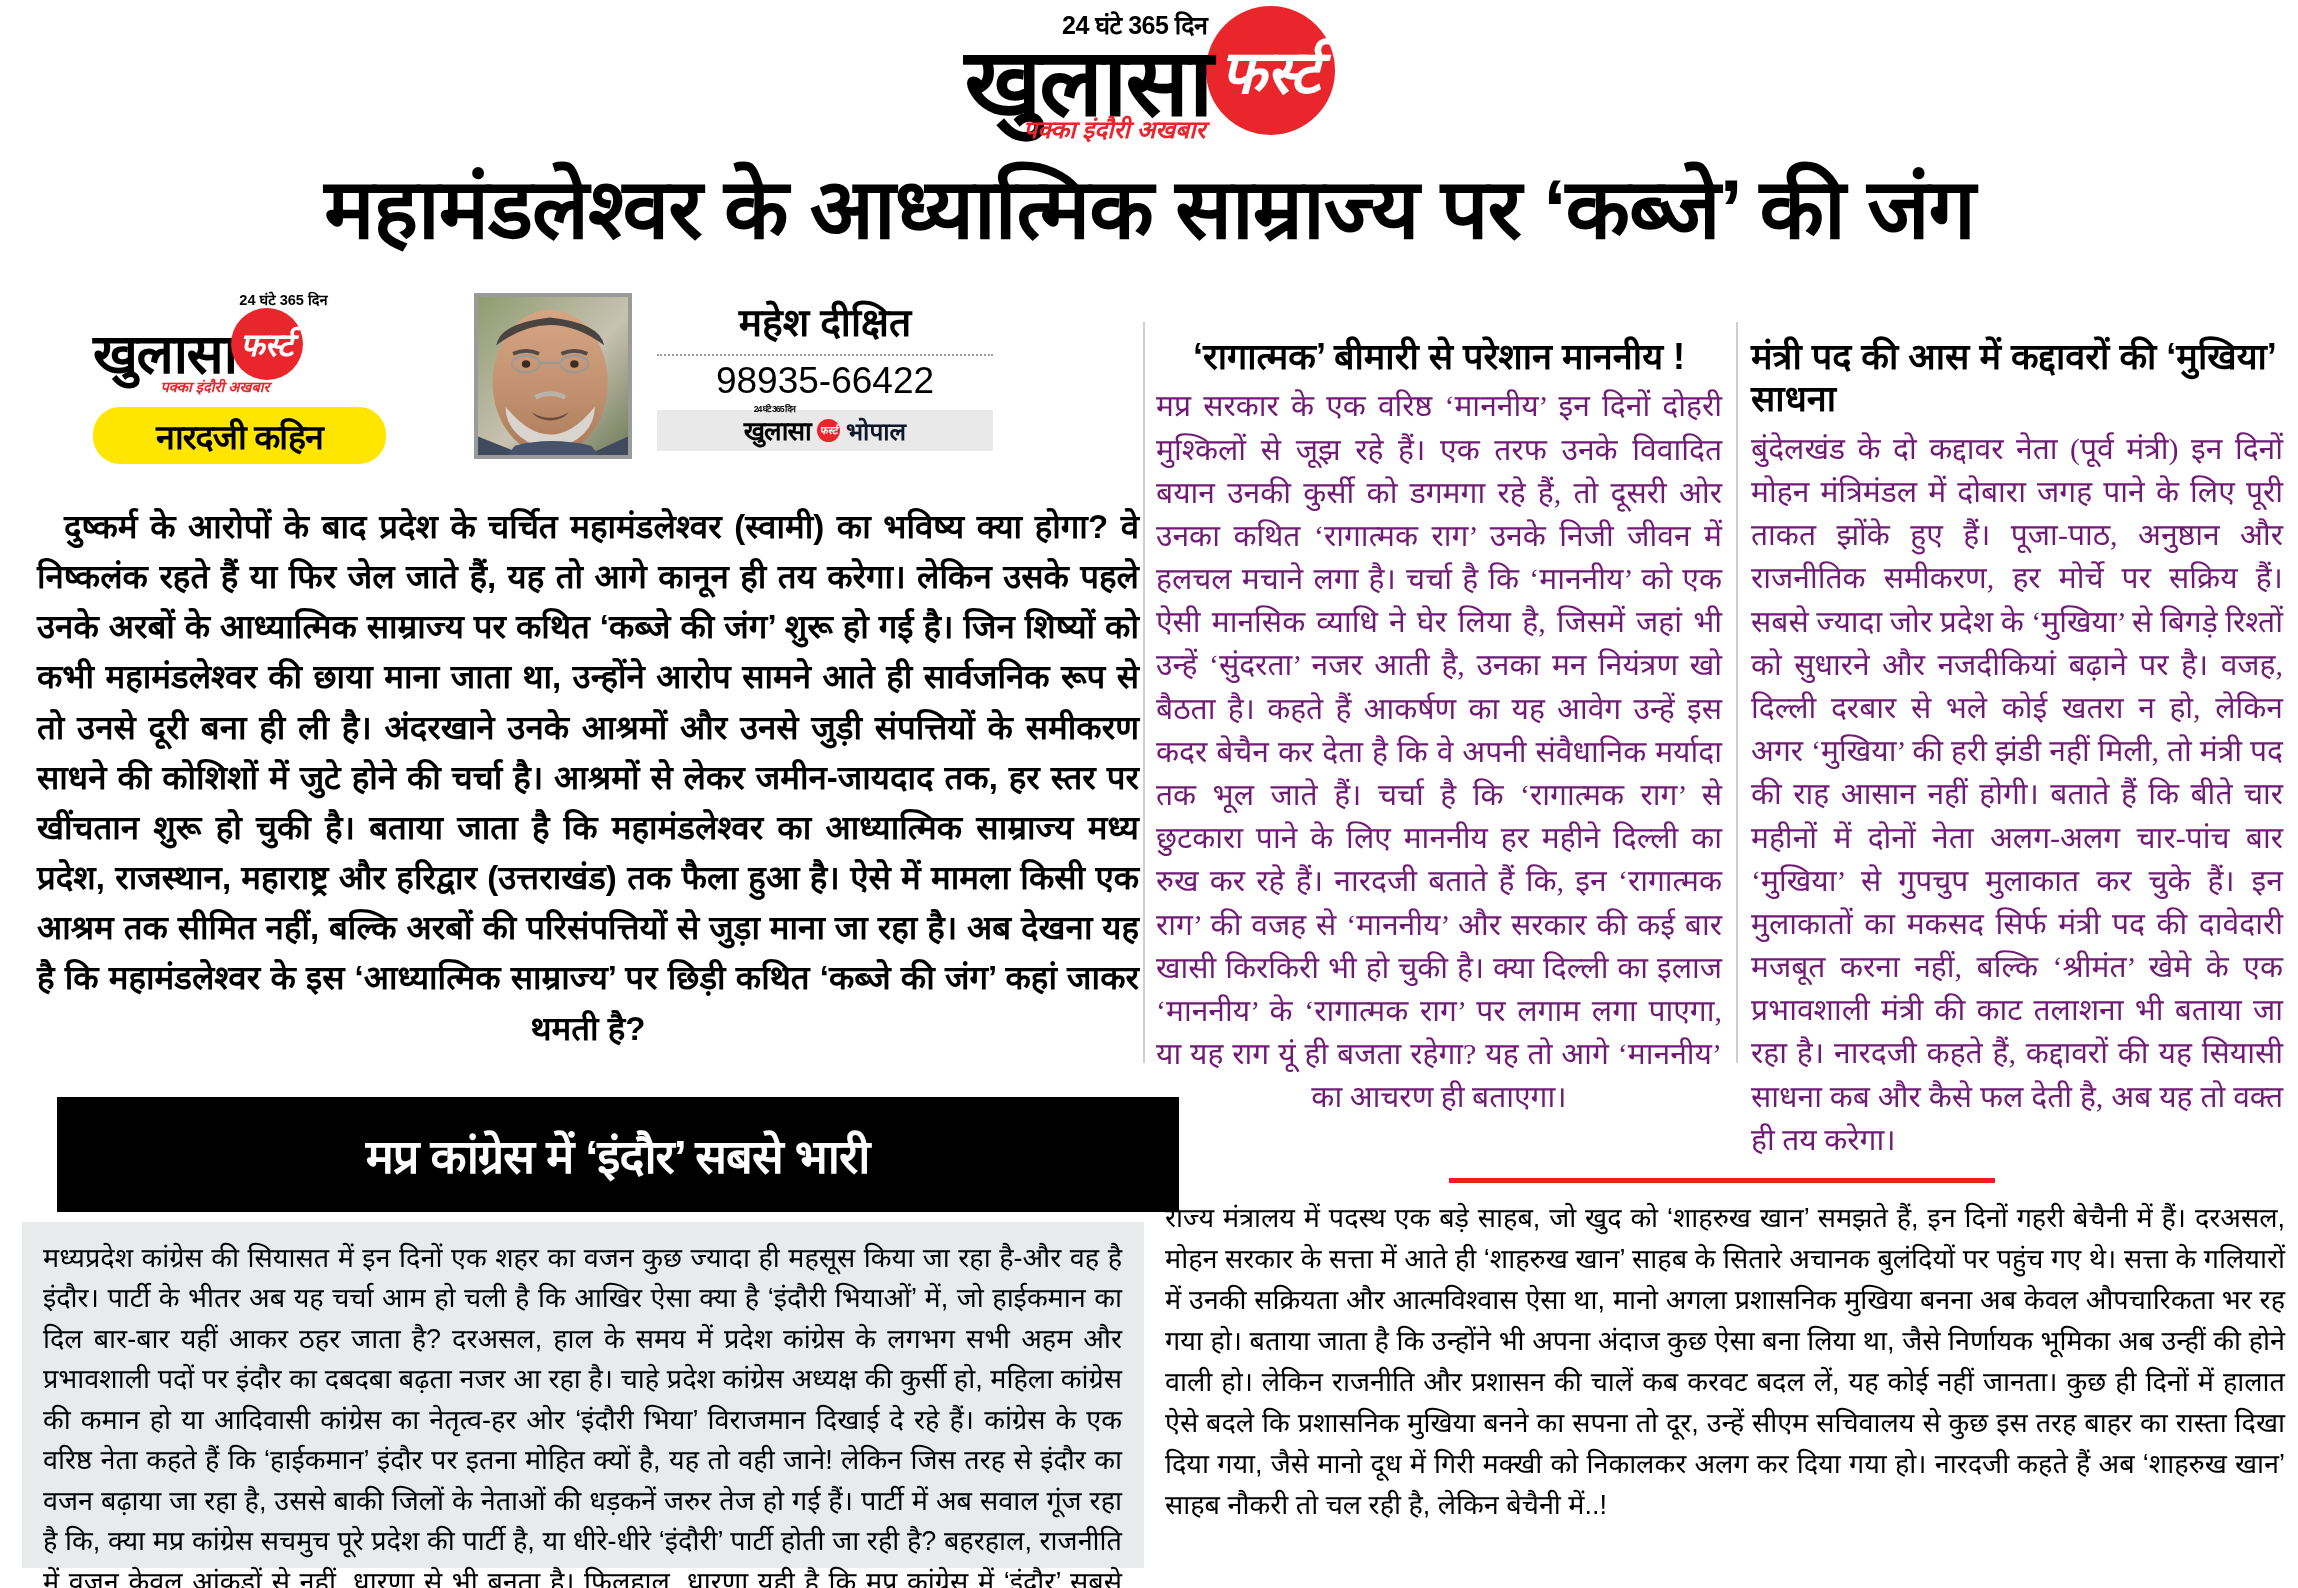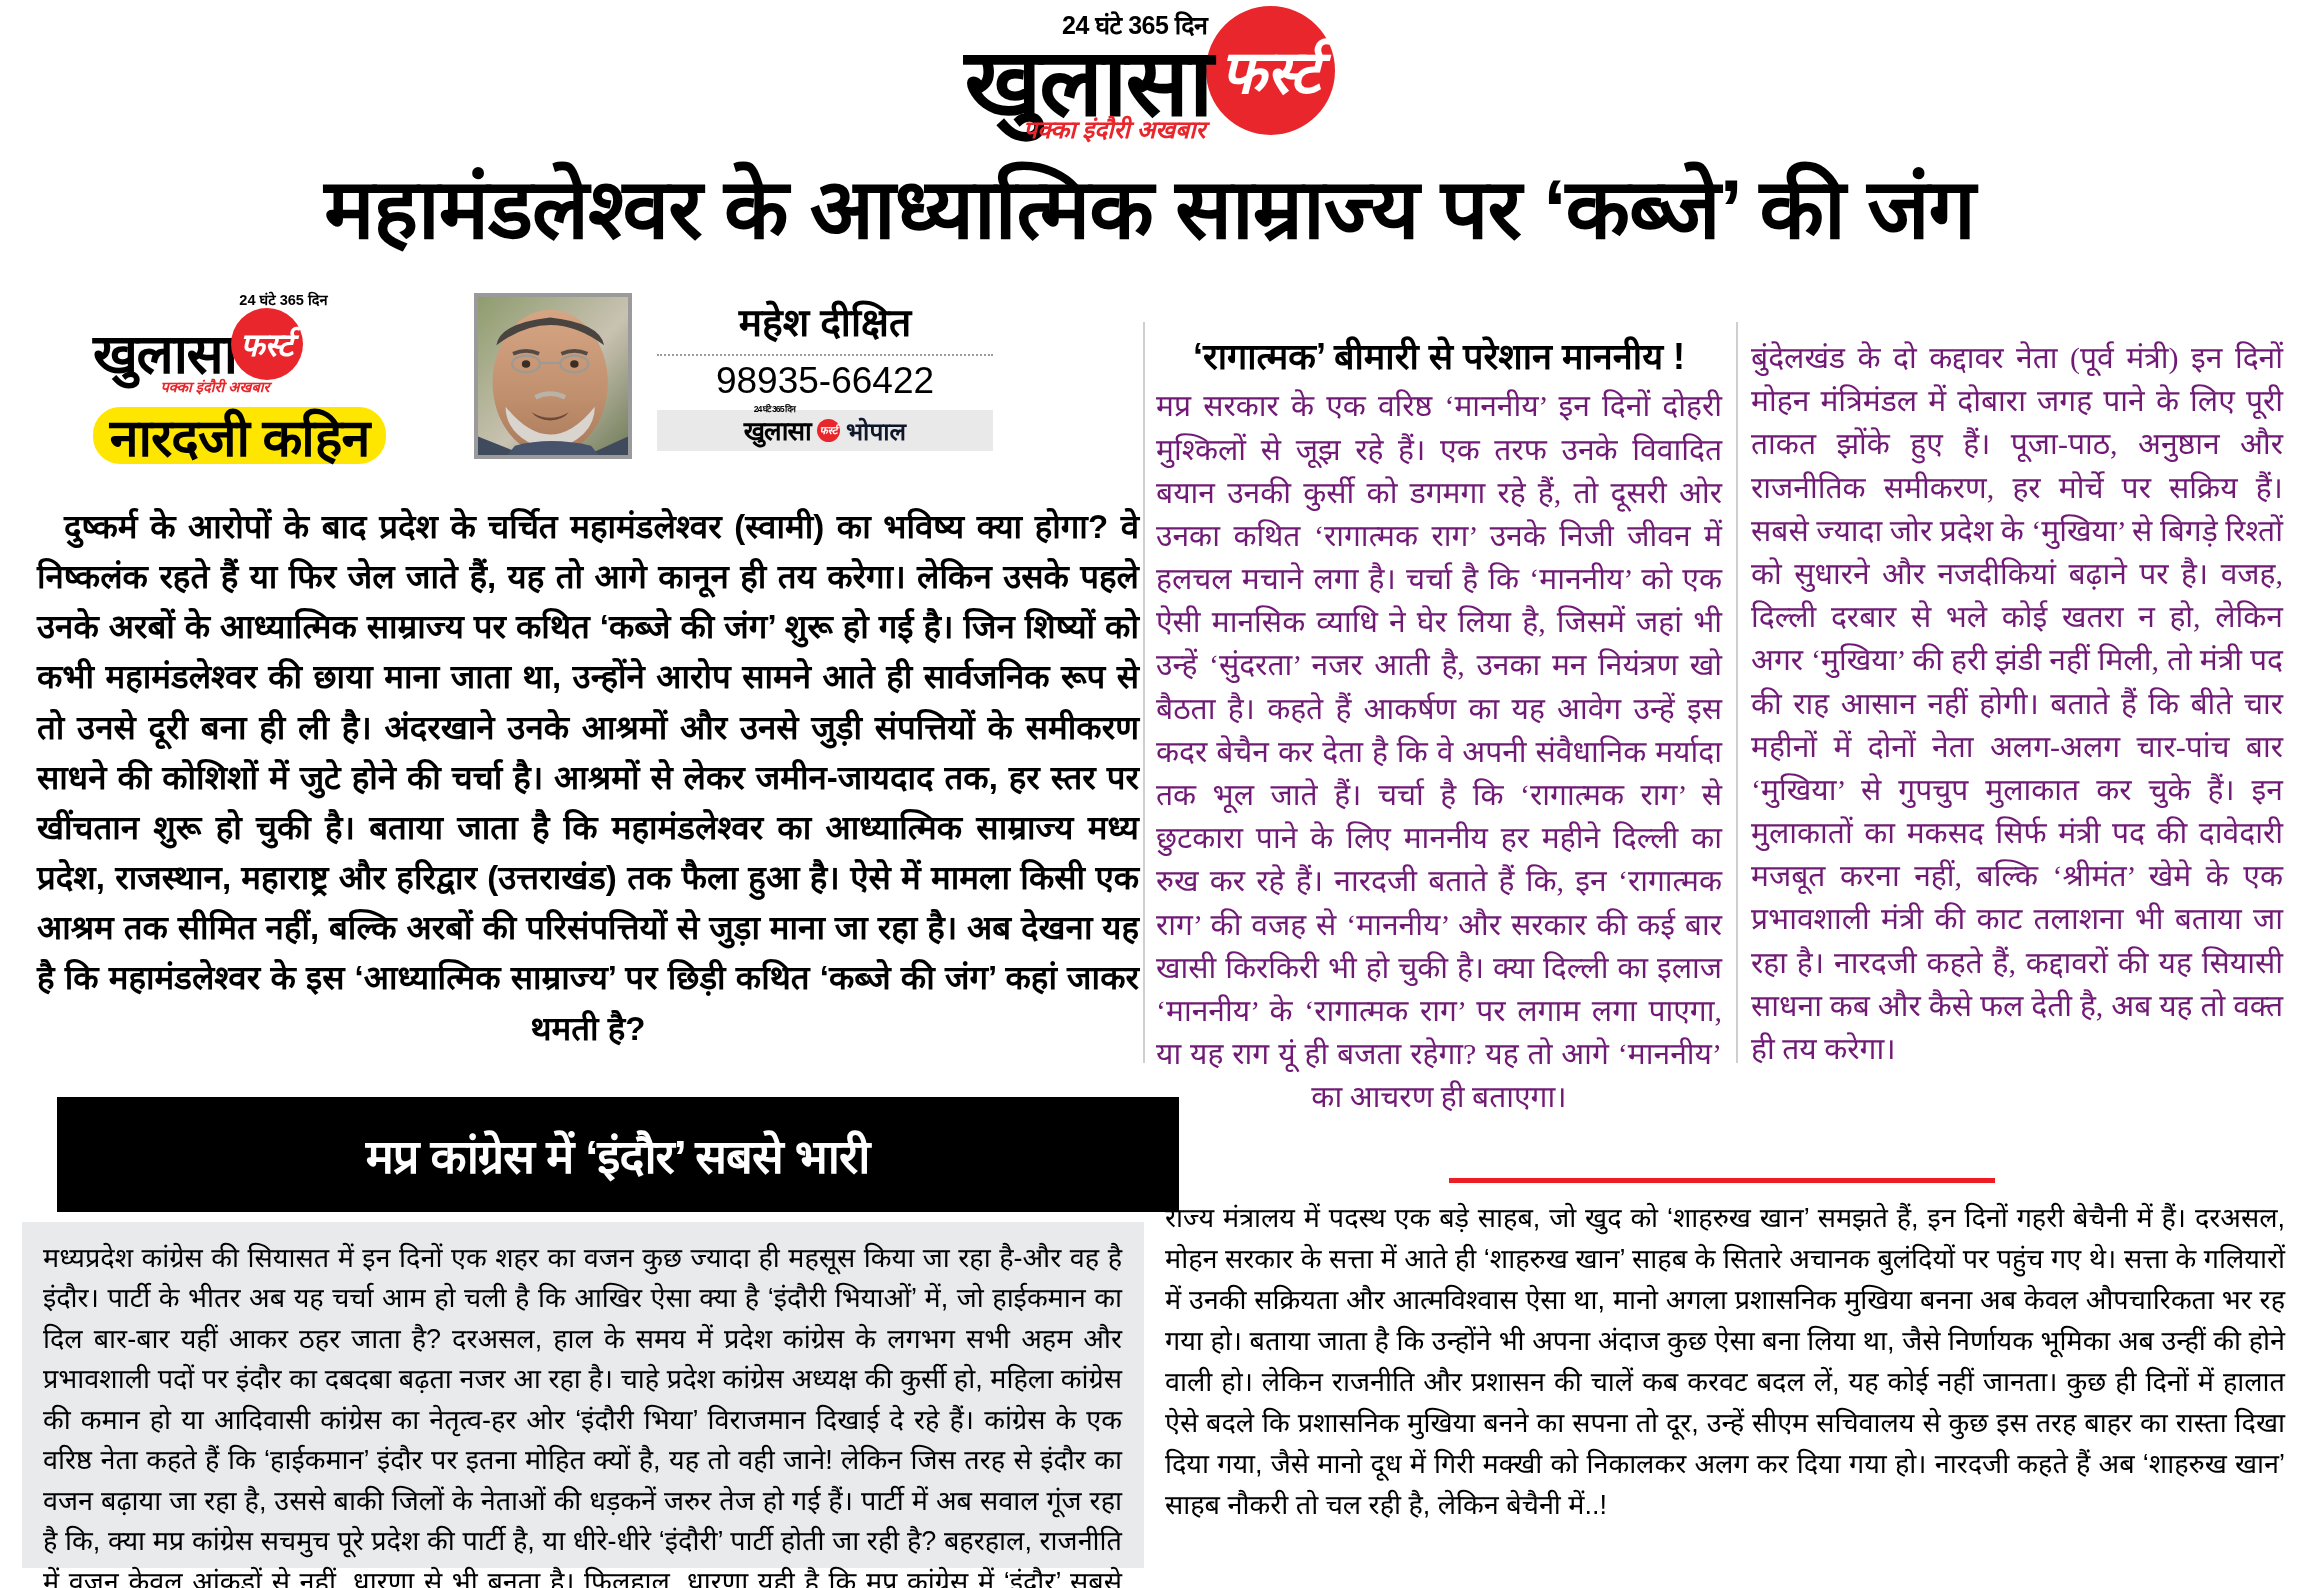--- a/index.html
+++ b/index.html
@@ -85,21 +85,21 @@
   .bs-tag-bottom {
     font-family:"Liberation Sans", sans-serif;
     font-style:italic; font-weight:bold; font-size:14.6px; color:#e8262b;
     text-align:center; width:244px; margin-top:-3.9px;
   }
   .badge-narad {
     margin-top:11.7px; width:293px; height:57px;
     background:#ffe600; border-radius:27px;
     display:flex; align-items:center; justify-content:center;
     font-family:"Liberation Sans", sans-serif;
-    font-weight:bold; font-size:52px; color:#000; letter-spacing:-1px;
+    font-weight:bold; font-size:34px; color:#000; letter-spacing:-1px;
   }
 
   .author-block { display:flex; align-items:flex-start; margin-left:59px; }
   .photo-frame {
     width:158px; height:166px; border:4.9px solid #9a9a9a; background:#cfc8bd;
     position:relative; overflow:hidden; flex:none;
   }
   .photo-frame svg { display:block; width:100%; height:100%; }
   .author-meta { margin-left:25px; width:336px; padding-top:9.8px; }
   .author-name {
@@ -300,20 +300,21 @@
 
   <div class="vrule" style="left:1143px;"></div>
   <div class="vrule" style="left:1736px;"></div>
 
   <div class="col-mid">
     <div class="col-head center">‘रागात्मक’ बीमारी  से परेशान माननीय !</div>
     <div class="col-body">मप्र सरकार के एक वरिष्ठ ‘माननीय’ इन दिनों दोहरी मुश्किलों से जूझ रहे हैं। एक तरफ उनके विवादित बयान उनकी कुर्सी को डगमगा रहे हैं, तो दूसरी ओर उनका कथित ‘रागात्मक राग’ उनके निजी जीवन में हलचल मचाने लगा है। चर्चा है कि ‘माननीय’ को एक ऐसी मानसिक व्याधि ने घेर लिया है, जिसमें जहां भी उन्हें ‘सुंदरता’ नजर आती है, उनका मन नियंत्रण खो बैठता है। कहते हैं  आकर्षण का यह आवेग उन्हें इस कदर बेचैन कर देता है कि वे अपनी संवैधानिक मर्यादा तक भूल जाते हैं। चर्चा है कि ‘रागात्मक राग’ से छुटकारा पाने के लिए माननीय हर महीने दिल्ली का रुख कर रहे हैं। नारदजी बताते हैं कि, इन ‘रागात्मक राग’ की वजह से ‘माननीय’ और सरकार की कई बार खासी किरकिरी भी हो चुकी है। क्या दिल्ली का इलाज ‘माननीय’ के ‘रागात्मक राग’ पर लगाम लगा पाएगा, या यह राग यूं ही बजता रहेगा? यह तो आगे ‘माननीय’ का आचरण ही बताएगा।</div>
   </div>
 
   <div class="col-right">
+    <div class="col-head">मंत्री पद की आस में कद्दावरों की ‘मुखिया’ साधना</div>
     <div class="col-body left-last">बुंदेलखंड के दो कद्दावर नेता (पूर्व मंत्री) इन दिनों मोहन मंत्रिमंडल में दोबारा जगह पाने के लिए पूरी ताकत झोंके हुए हैं। पूजा-पाठ, अनुष्ठान और राजनीतिक समीकरण, हर मोर्चे पर सक्रिय हैं। सबसे ज्यादा जोर प्रदेश के ‘मुखिया’ से बिगड़े रिश्तों को सुधारने और नजदीकियां बढ़ाने पर है। वजह, दिल्ली दरबार से भले कोई खतरा न हो, लेकिन अगर ‘मुखिया’ की हरी झंडी नहीं मिली, तो मंत्री पद की राह आसान नहीं होगी। बताते हैं कि बीते चार महीनों में दोनों नेता अलग-अलग चार-पांच बार ‘मुखिया’ से गुपचुप मुलाकात कर चुके हैं। इन मुलाकातों का मकसद सिर्फ मंत्री पद की दावेदारी मजबूत करना नहीं, बल्कि ‘श्रीमंत’ खेमे के एक प्रभावशाली मंत्री की काट तलाशना भी बताया जा रहा है। नारदजी कहते हैं, कद्दावरों की यह सियासी साधना कब और कैसे फल देती है, अब यह तो वक्त ही तय करेगा।</div>
   </div>
 
   <div class="bl-banner">
     <span>मप्र कांग्रेस में ‘इंदौर’ सबसे भारी</span>
   </div>
   <div class="bl-body">
     <p>मध्यप्रदेश कांग्रेस की सियासत में इन दिनों एक शहर का वजन कुछ ज्यादा ही महसूस किया जा रहा है-और वह है इंदौर। पार्टी के भीतर अब यह चर्चा आम हो चली है कि आखिर ऐसा क्या है ‘इंदौरी भियाओं’ में, जो हाईकमान का दिल बार-बार यहीं आकर ठहर जाता है? दरअसल, हाल के समय में प्रदेश कांग्रेस के लगभग सभी अहम और प्रभावशाली पदों पर इंदौर का दबदबा बढ़ता नजर आ रहा है। चाहे प्रदेश कांग्रेस अध्यक्ष की कुर्सी हो, महिला कांग्रेस की कमान हो या आदिवासी कांग्रेस का नेतृत्व-हर ओर ‘इंदौरी भिया’ विराजमान दिखाई दे रहे हैं। कांग्रेस के एक वरिष्ठ नेता कहते हैं कि ‘हाईकमान’ इंदौर पर इतना मोहित क्यों है, यह तो वही जाने! लेकिन जिस तरह से इंदौर का वजन बढ़ाया जा रहा है, उससे बाकी जिलों के नेताओं की धड़कनें जरुर तेज हो गई हैं। पार्टी में अब सवाल गूंज रहा है कि, क्या मप्र कांग्रेस सचमुच पूरे प्रदेश की पार्टी है, या धीरे-धीरे ‘इंदौरी’ पार्टी होती जा रही है?  बहरहाल, राजनीति में वजन केवल आंकड़ों से नहीं, धारणा से भी बनता है। फिलहाल, धारणा यही है कि मप्र कांग्रेस में ‘इंदौर’ सबसे भारी है।</p>
   </div>
 

